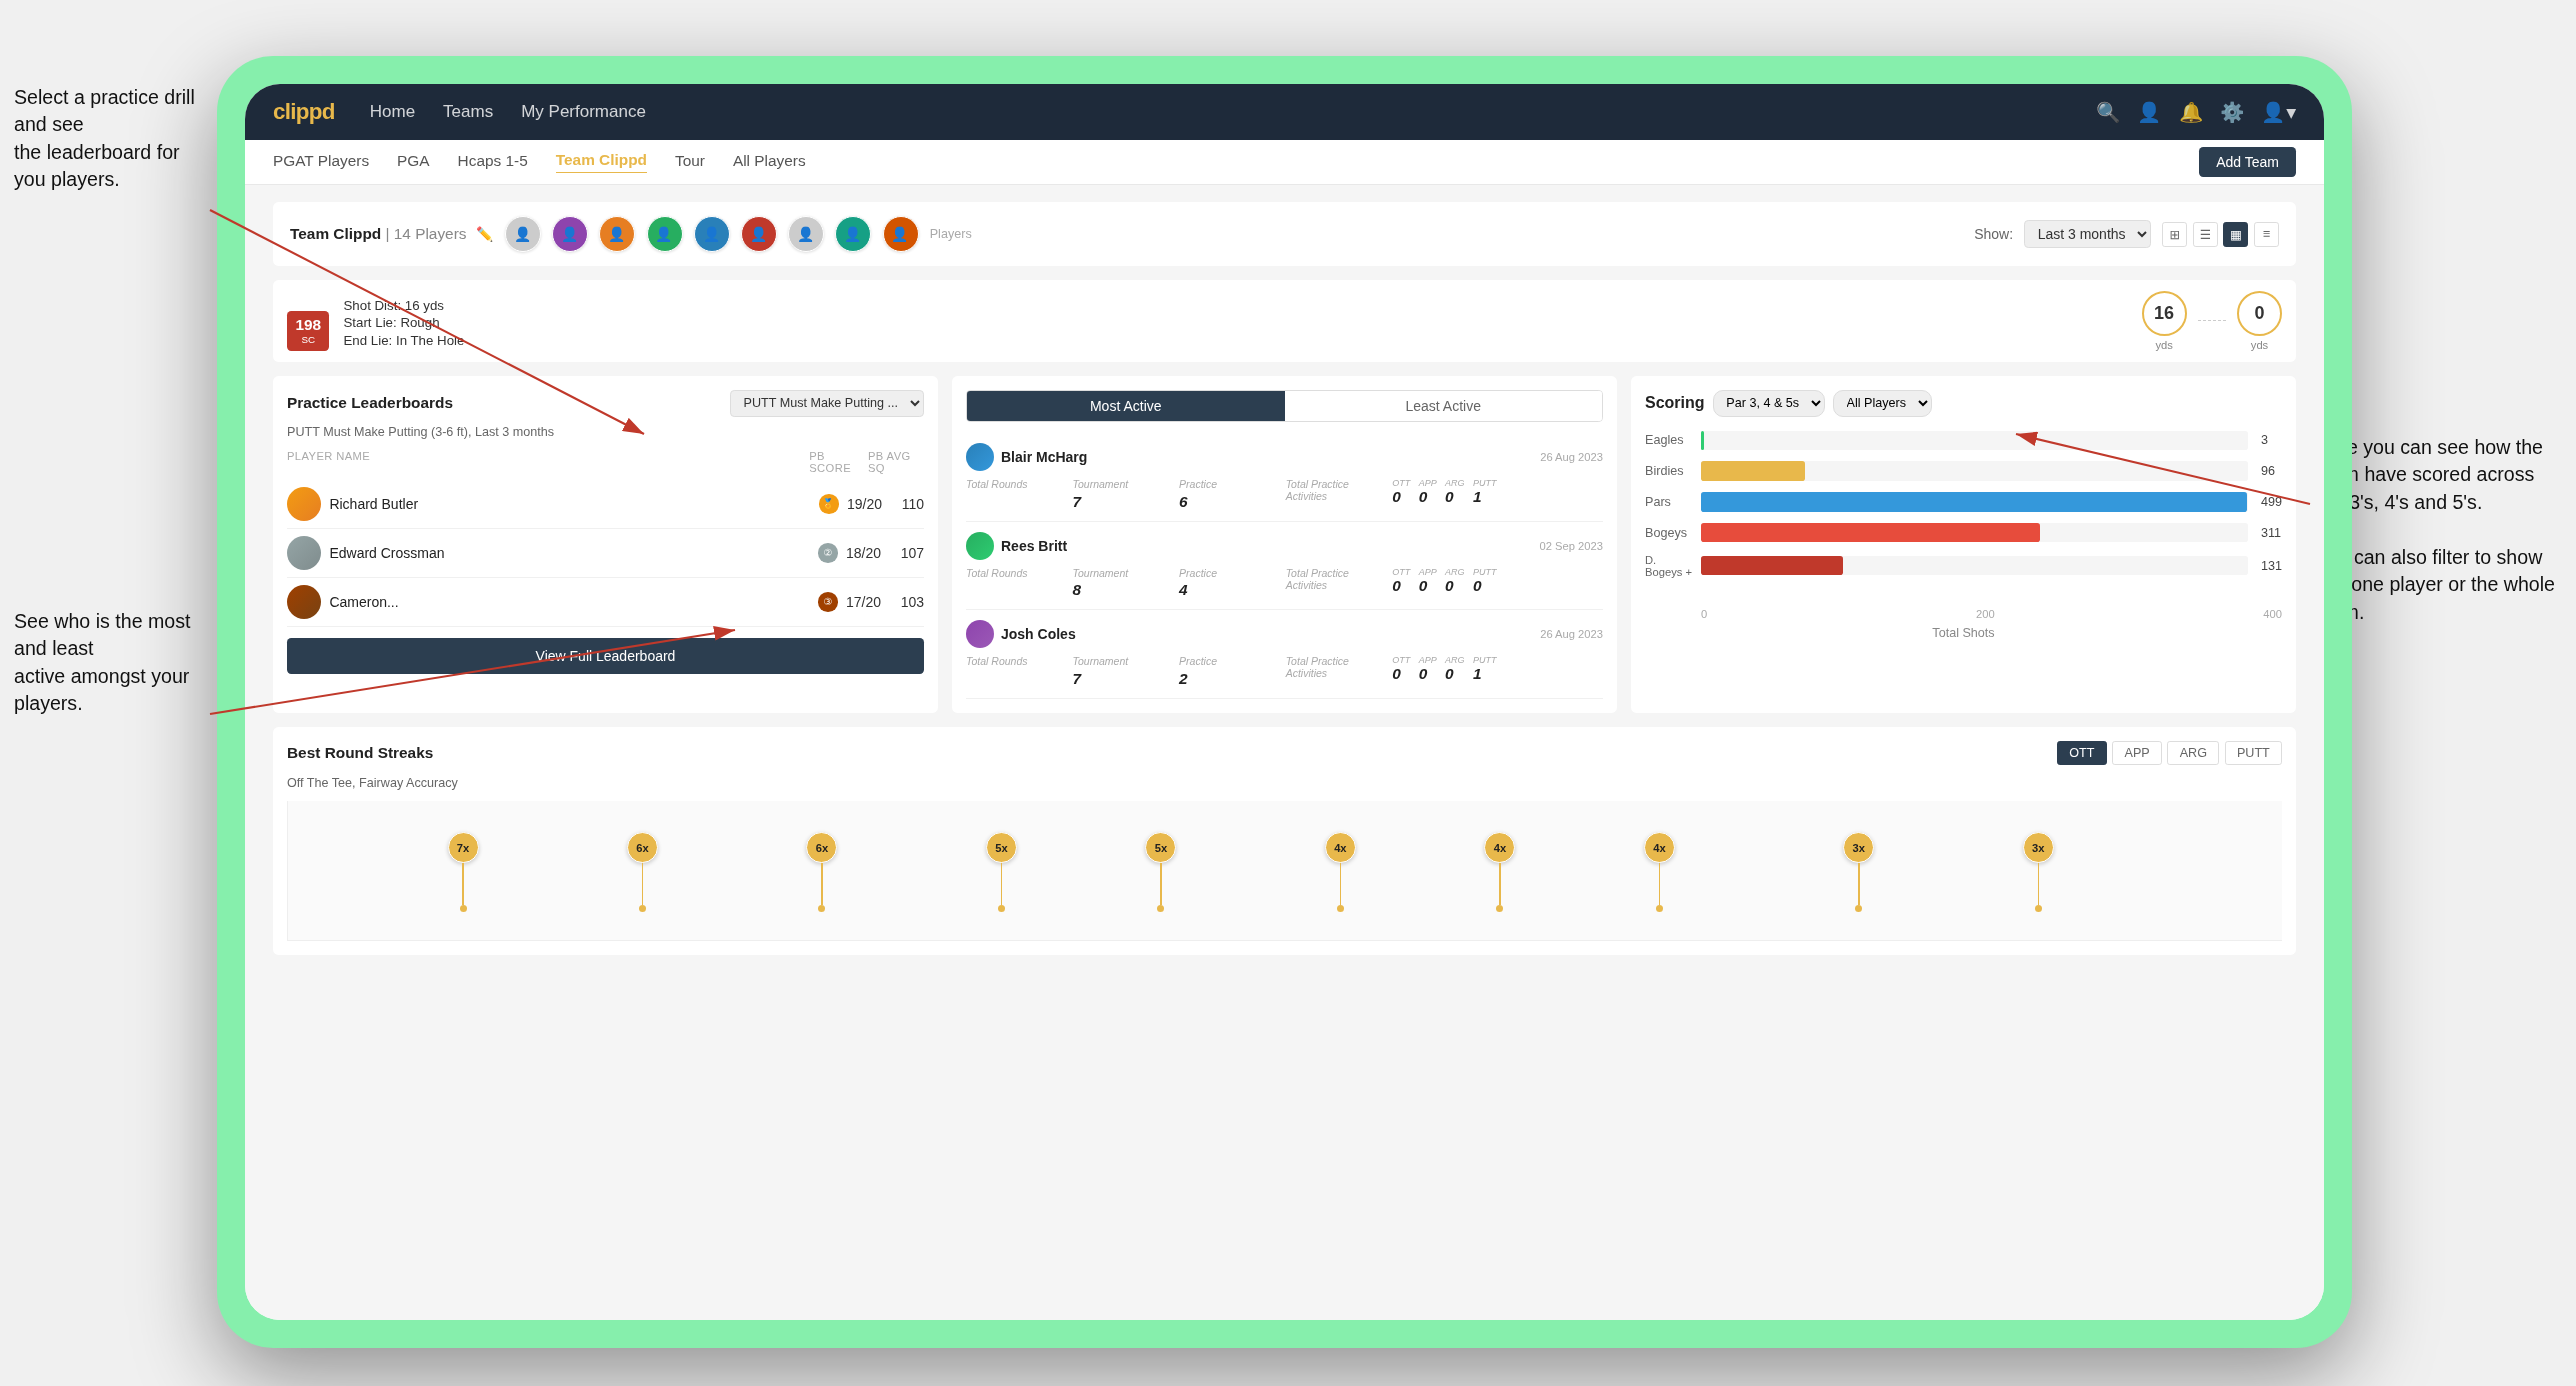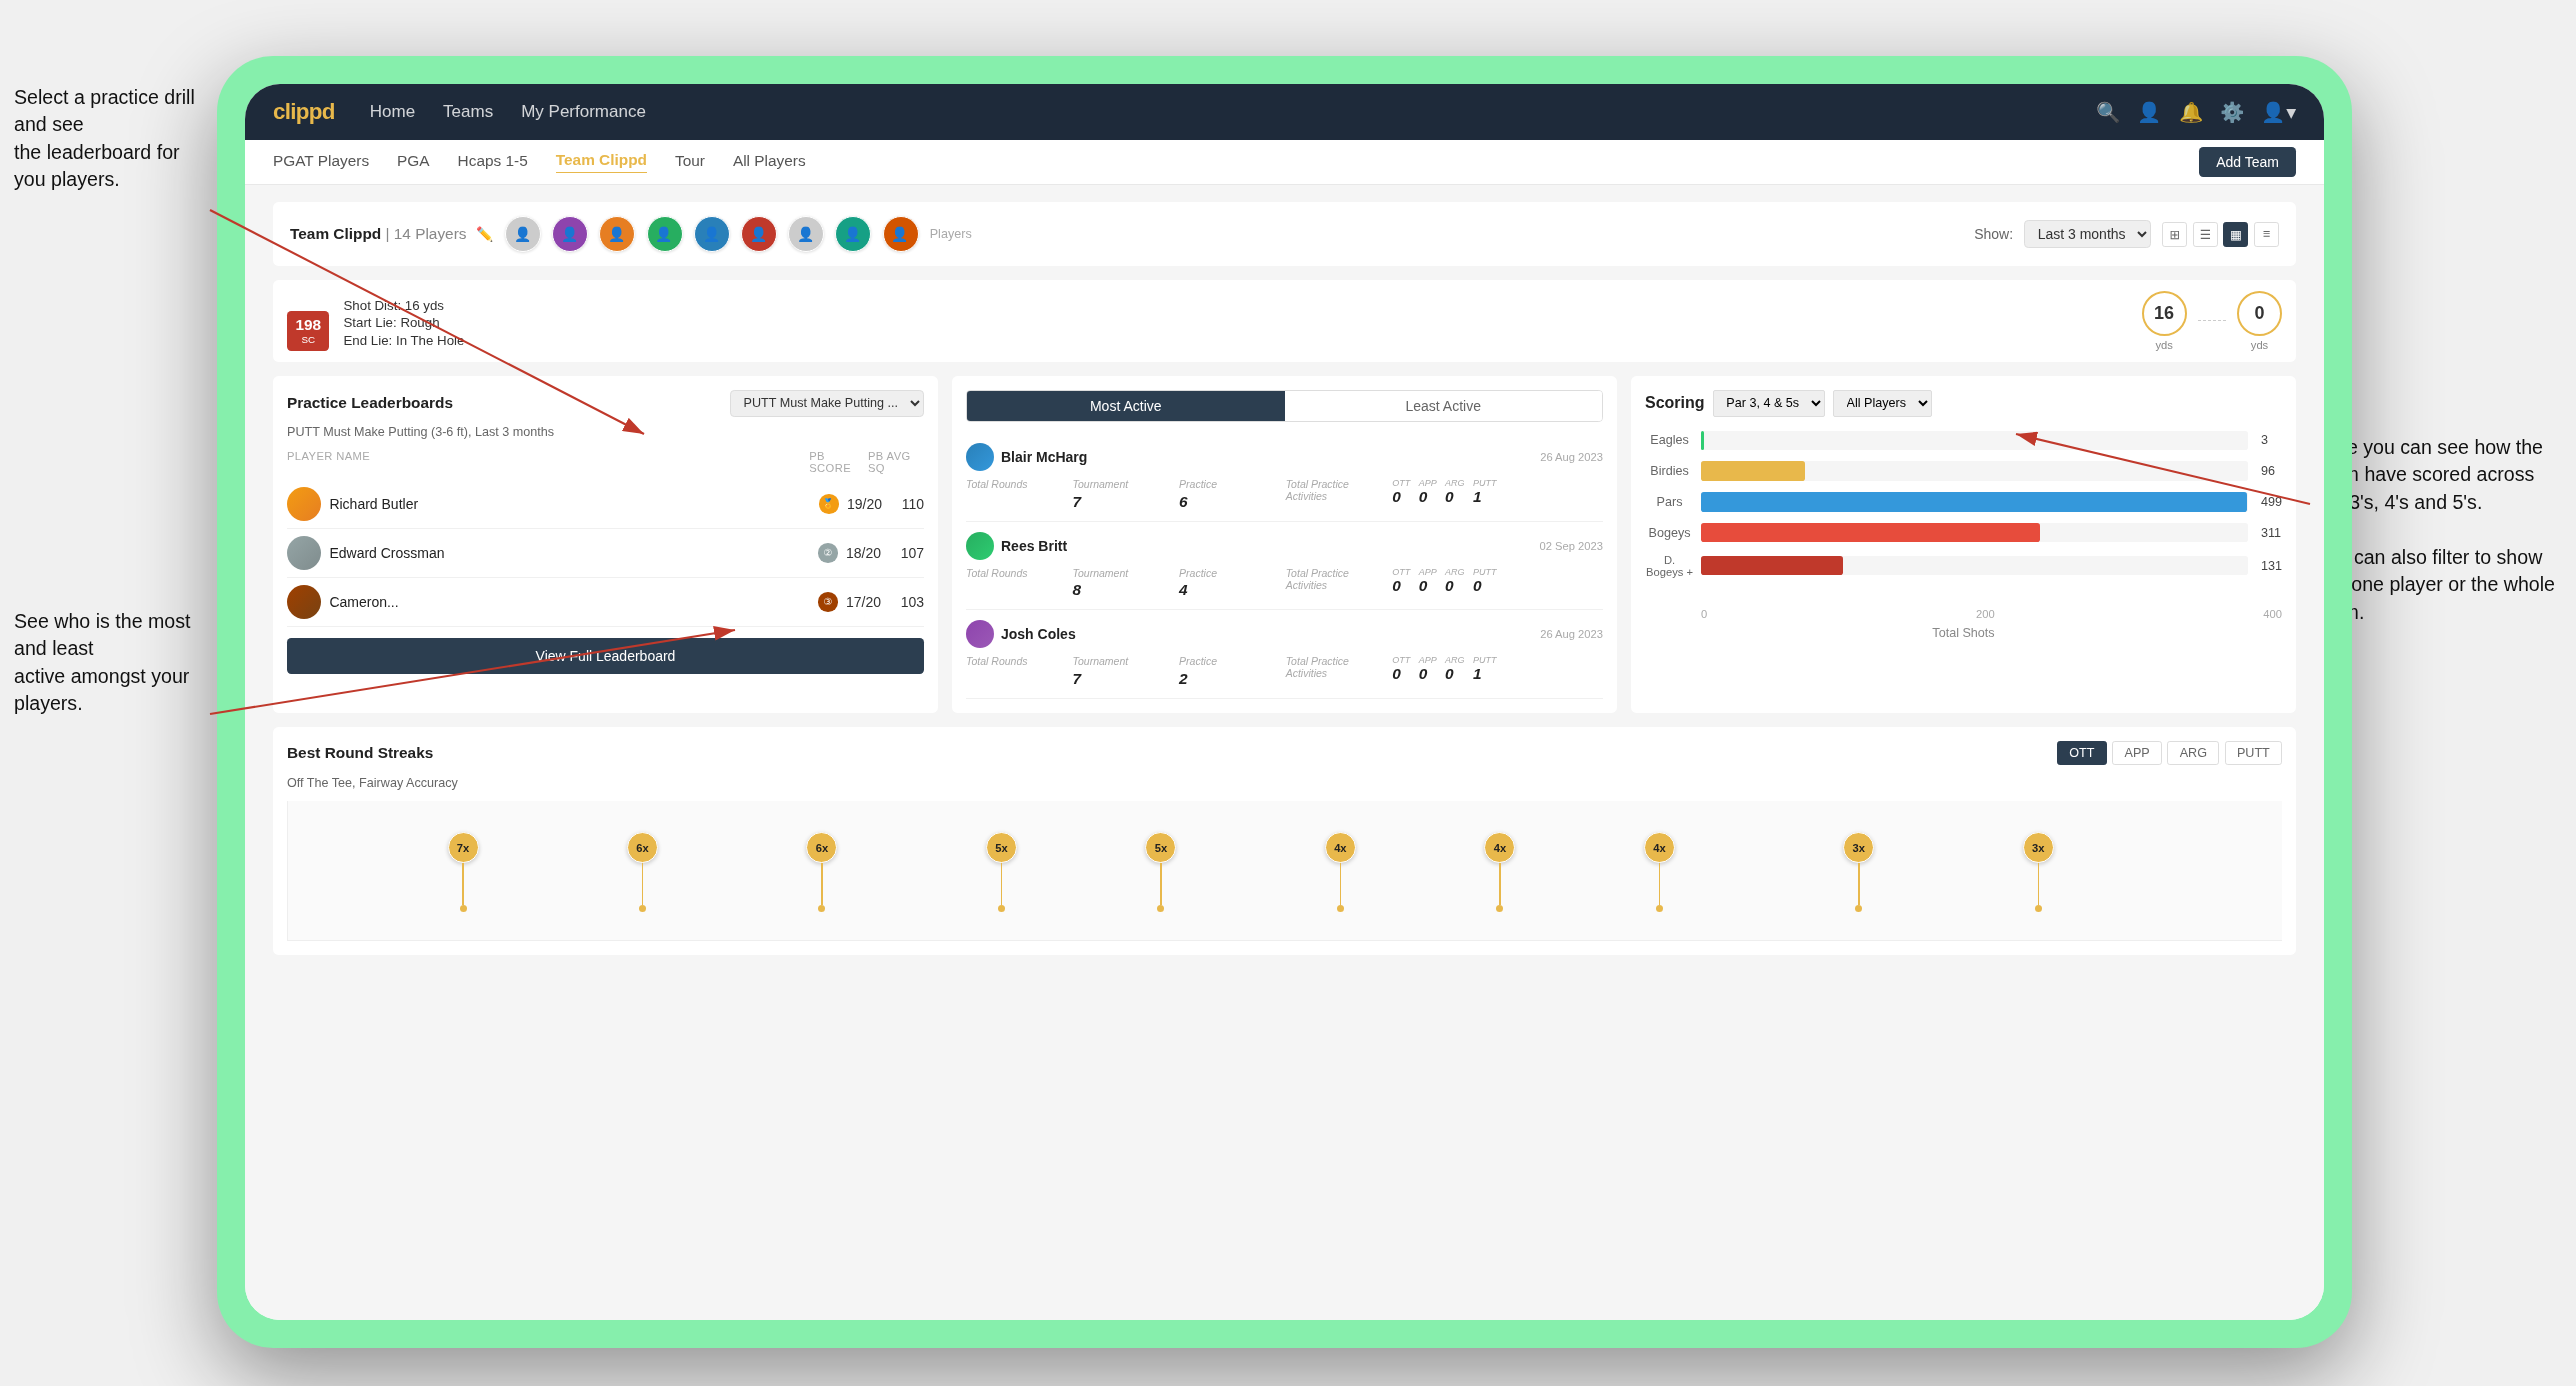--- a/index.html
+++ b/index.html
@@ -379,36 +379,36 @@
     .scoring-header {
       display: flex;
       align-items: center;
       gap: 8.4px;
       margin-bottom: 14px;
       flex-wrap: wrap;
     }
     .scoring-title { font-size: 16px; font-weight: 600; color: #222; }
     .scoring-select {
       border: 0.7px solid #ddd;
-      border-radius: 2px;
+      border-radius: 10px;
       padding: 4.2px 8.4px;
       font-size: 12.6px;
     }
     .bar-chart { padding: 0 0 14px 0; }
     .bar-row {
       display: flex;
       align-items: center;
       margin-bottom: 11.2px;
       gap: 7px;
     }
     .bar-label {
       width: 49px;
       font-size: 12.6px;
       color: #666;
-      text-align: center;
+      text-align: left;
       flex-shrink: 0;
     }
     .bar-container {
       flex: 1;
       height: 19.6px;
       background: #f5f5f5;
       border-radius: 2.8px;
       position: relative;
     }
     .bar-fill {

